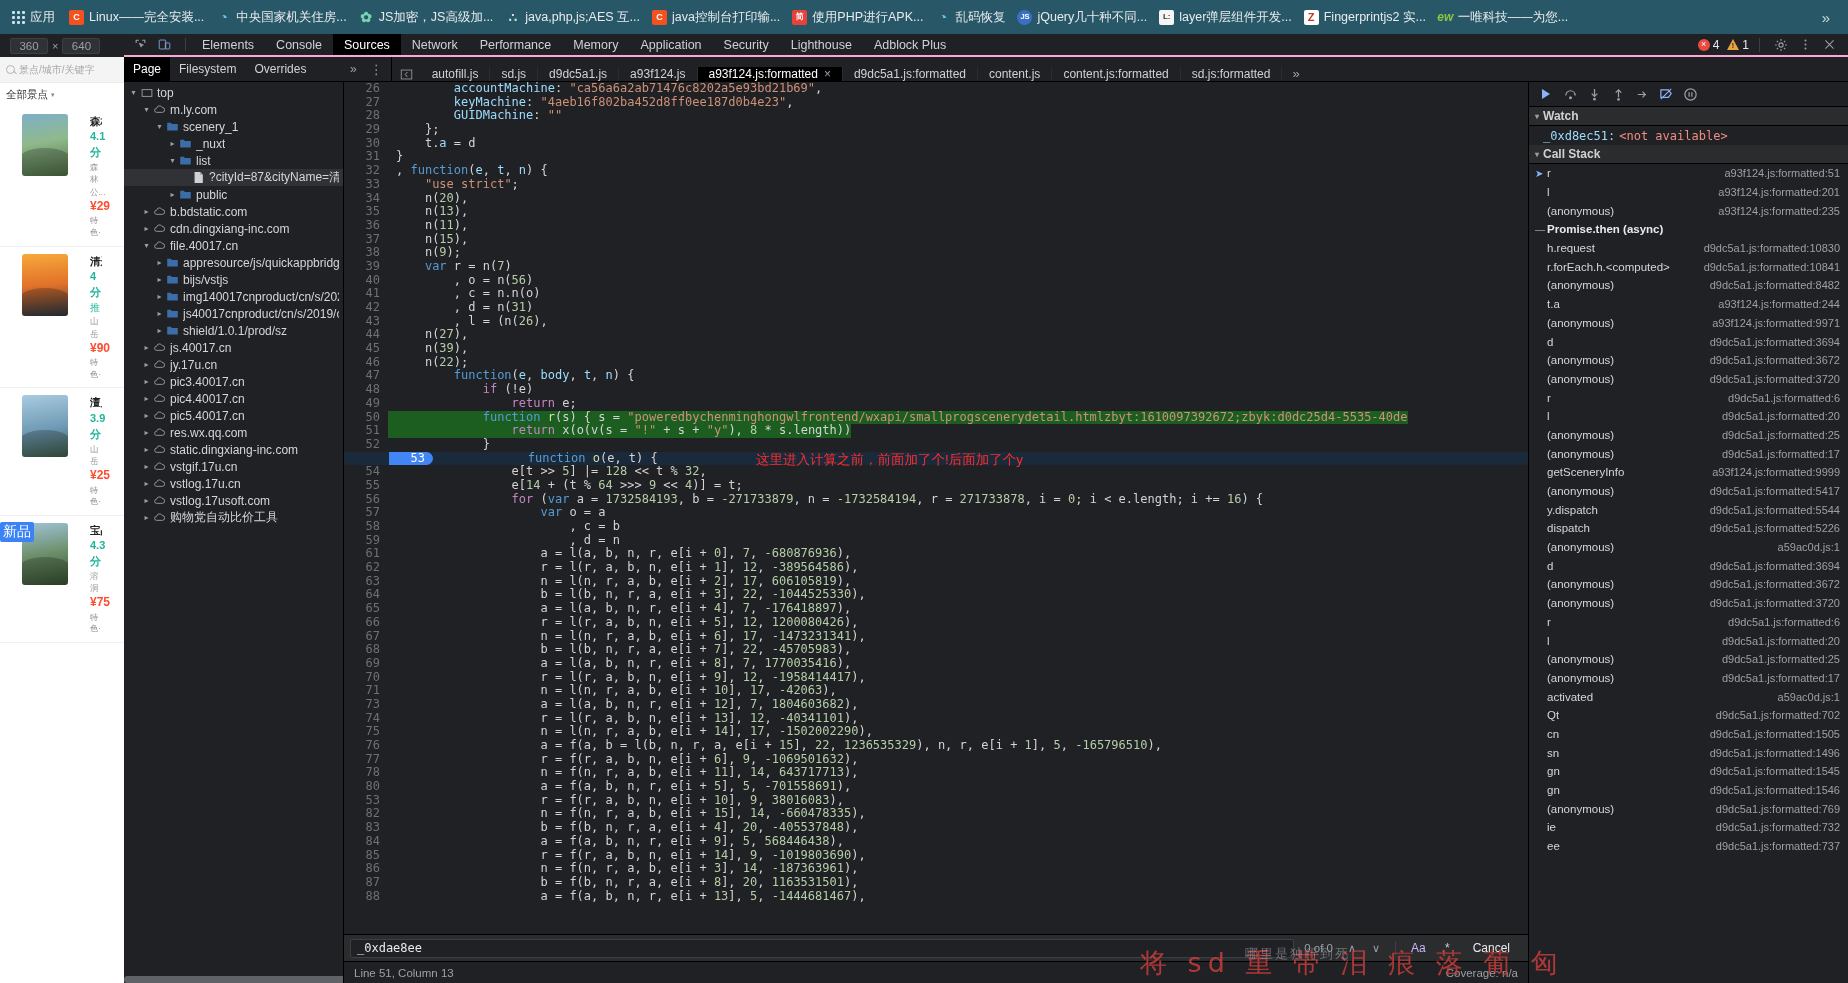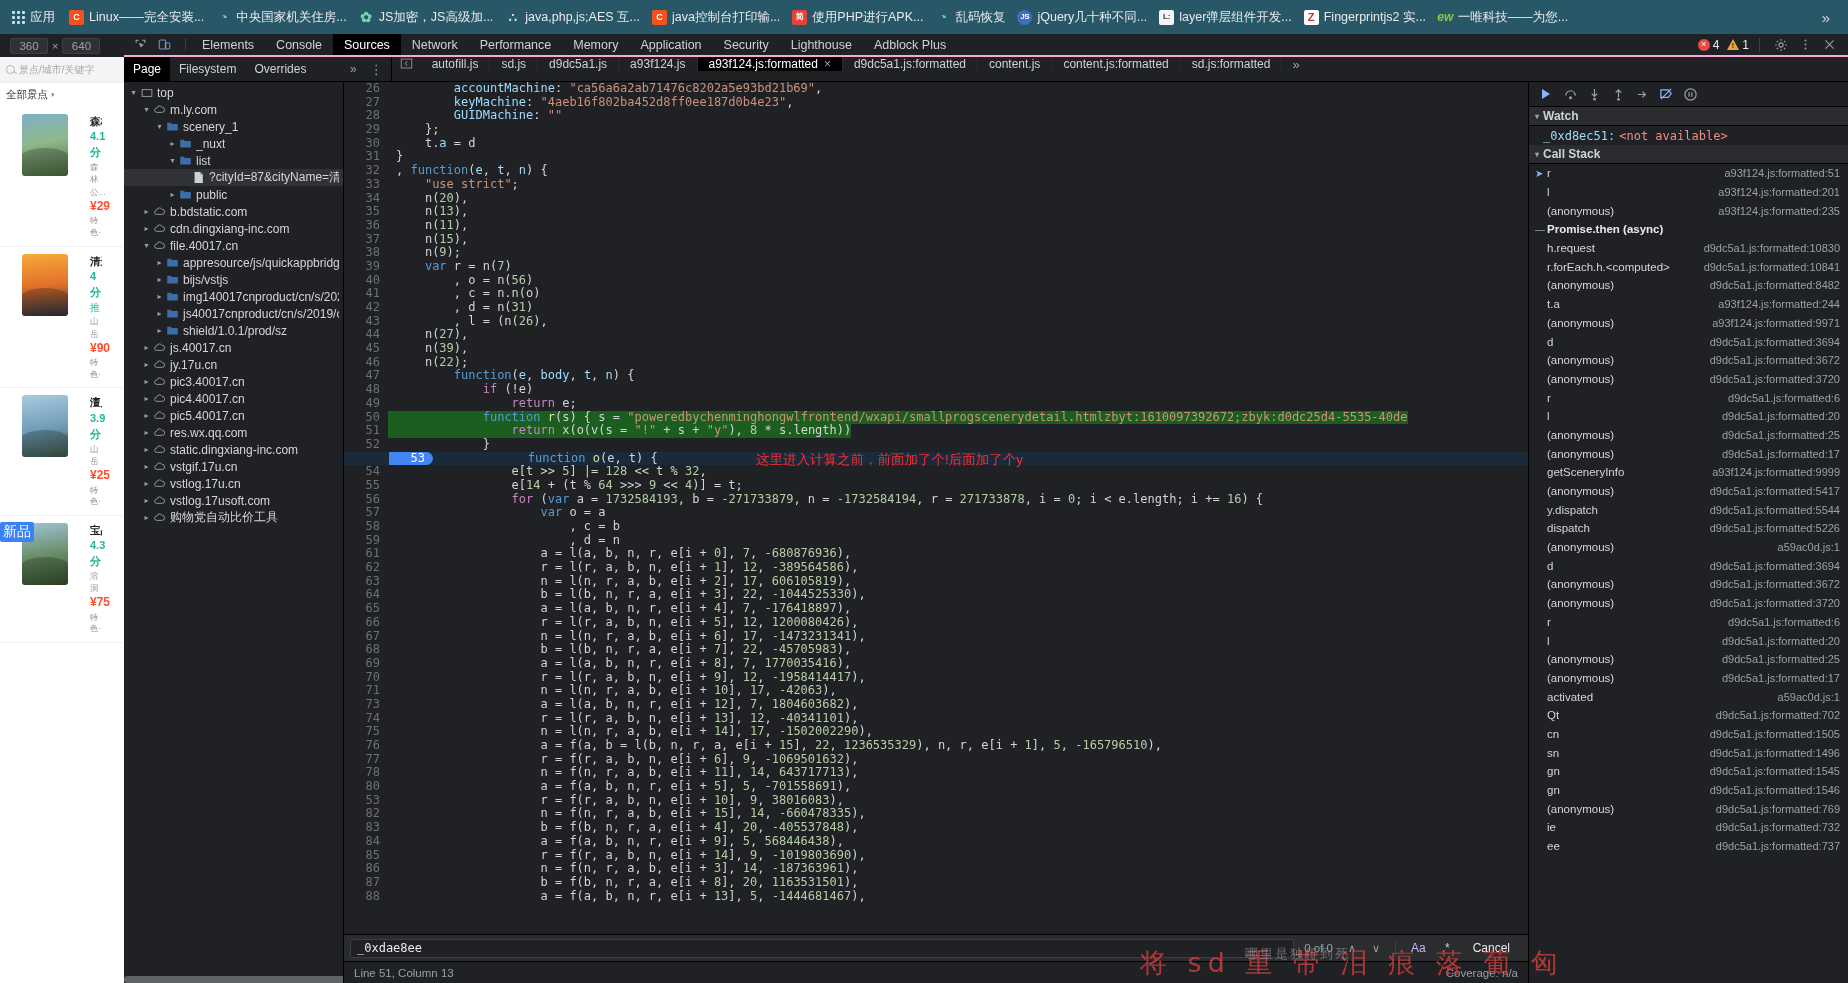--- a/index.html
+++ b/index.html
@@ -144,21 +144,21 @@
   }
   .nav-tabs { display: flex; align-items: stretch; width: 220px; flex: none;}
   .nav-tab {
     font-size: 12px; color: #cfd2d4; padding: 0 9px; display: flex; align-items: center;
     cursor: pointer;
   }
   .nav-tab.sel { background: #000; color: #fff; }
   .nav-more { color:#9aa0a6; font-size: 12px; padding: 0 6px; display:flex; align-items:center;}
   .kebab { color:#9aa0a6; font-size: 13px; padding: 0 7px; display:flex; align-items:center; letter-spacing:1px;}
   .file-tabs {
-    flex: 1; display: flex; align-items: flex-start; overflow: hidden;
+    flex: 1; display: flex; align-items: flex-end; overflow: hidden;
     border-left: 1px solid #000;
   }
   .panel-toggle { display:flex; align-items:center; padding: 0 8px; color:#9aa0a6;}
   .file-tab {
     display: flex; align-items: center; gap: 6px; padding: 0 11px;
     font-size: 12px; color: #cfd2d4; white-space: nowrap; cursor: pointer;
     border-right: 1px solid #2b2c2e;
   }
   .file-tab.sel { background: #000; color: #fff; }
   .ft-close { font-size: 12px; color: #9aa0a6; }

